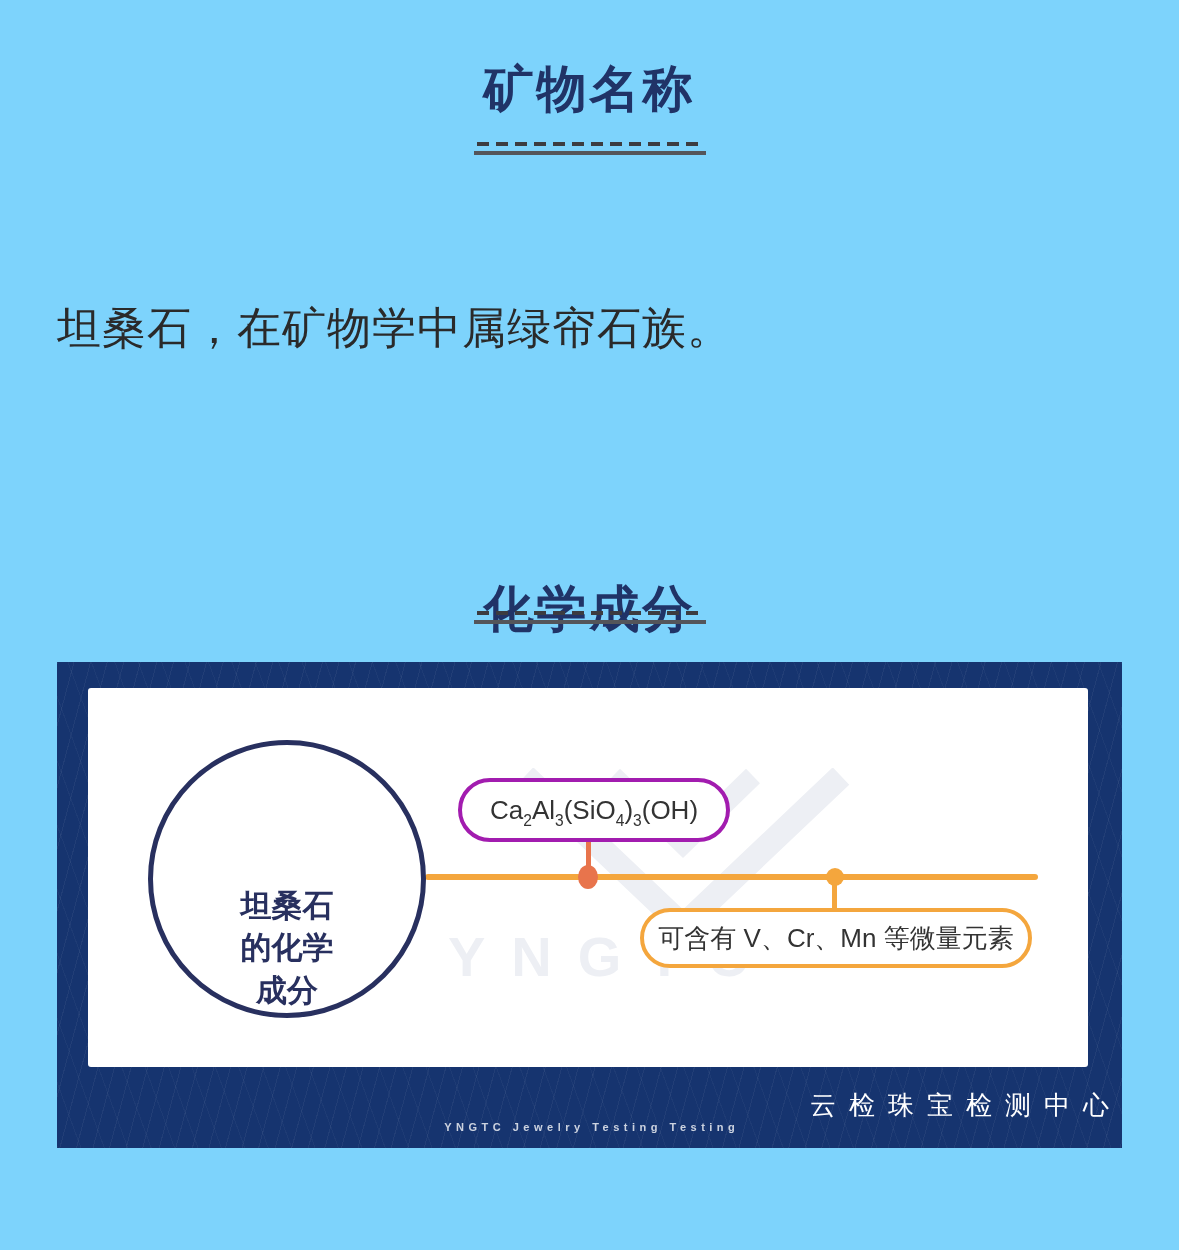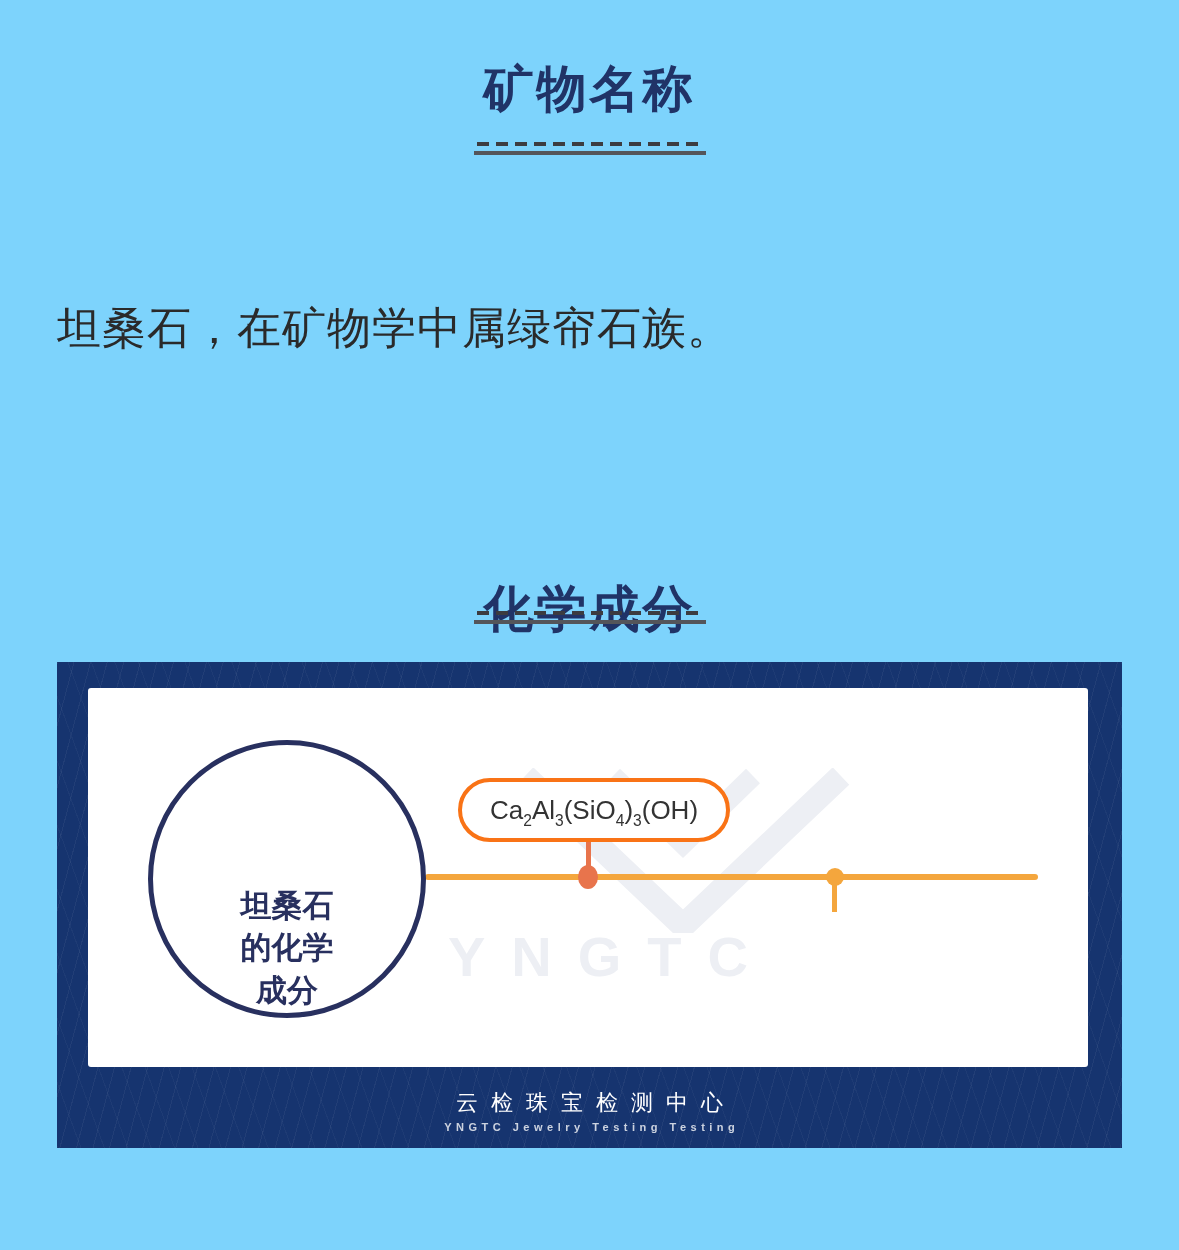--- a/index.html
+++ b/index.html
@@ -45,43 +45,43 @@
   
   .hline { position:absolute; left:337px; top:186px; width:613px; height:6px;
     background:#f4a63d; border-radius:3px; }
   .mineral-circle { position:absolute; left:60px; top:52px; width:278px; height:278px;
     border:5px solid #28305f; border-radius:50%; background:#ffffff;
     display:flex; align-items:flex-end; justify-content:center; }
   .mineral-circle .circle-text { text-align:center; font-size:31px; font-weight:700;
     color:#28305f; line-height:1.38; }
 
   .formula-pill { position:absolute; left:370px; top:90px; width:272px; height:64px;
-    background:#ffffff; border:4px solid #f97316; border-radius:34px;
+    background:#ffffff; border:4px solid #a21caf; border-radius:34px;
     display:flex; align-items:center; justify-content:center;
     font-size:26px; color:#333333; }
   .formula-pill .sub { font-size:0.6em; position:relative; top:0.45em; }
 
   .connector-red { position:absolute; left:498px; top:150px; width:5px; height:36px;
     background:#e8744c; }
   .dot-red { position:absolute; left:490px; top:177px; width:20px; height:24px;
     border-radius:50%; background:#e8744c; }
 
   .connector-amber { position:absolute; left:744px; top:188px; width:5px; height:36px;
     background:#f4a63d; }
   .dot-amber { position:absolute; left:738px; top:180px; width:18px; height:18px;
     border-radius:50%; background:#f4a63d; }
 
   .trace-pill { position:absolute; left:552px; top:220px; width:392px; height:60px;
     background:#ffffff; border:4px solid #f4a63d; border-radius:32px;
     display:flex; align-items:center; justify-content:center;
     font-size:26px; color:#333333; }
 
   
-  .brand-cn { position:absolute; left:0; width:100%; top:426px; text-align:center;
-    color:#ffffff; font-size:22px; font-weight:500; letter-spacing:13px; text-indent:13px; }
+  .brand-cn { position:absolute; left:0; width:100%; top:426px; text-align:right;
+    color:#ffffff; font-size:26px; font-weight:500; letter-spacing:13px; text-indent:13px; }
   .brand-en { position:absolute; left:0; width:100%; top:459px; text-align:center;
     color:rgba(255,255,255,0.78); font-size:11px; font-weight:700;
     letter-spacing:4.5px; text-indent:4.5px; }
 </style>
 </head>
 <body>
 
 <div class="page">
 
   <div class="section-title title-1">矿物名称</div>
@@ -120,20 +120,23 @@
       </div>
 
       <div class="connector-red"></div>
       <div class="dot-red"></div>
       <div class="formula-pill">
         <span><span>Ca</span><span class="sub">2</span><span>Al</span><span class="sub">3</span><span>(SiO</span><span class="sub">4</span><span>)</span><span class="sub">3</span><span>(OH)</span></span>
       </div>
 
       <div class="connector-amber"></div>
       <div class="dot-amber"></div>
+      <div class="trace-pill">
+        <span>可含有 V、Cr、Mn 等微量元素</span>
+      </div>
 
     </div>
 
     <div class="brand-cn">云检珠宝检测中心</div>
     <div class="brand-en">YNGTC Jewelry Testing Testing</div>
   </div>
 
 </div>
 
 </body></html>

